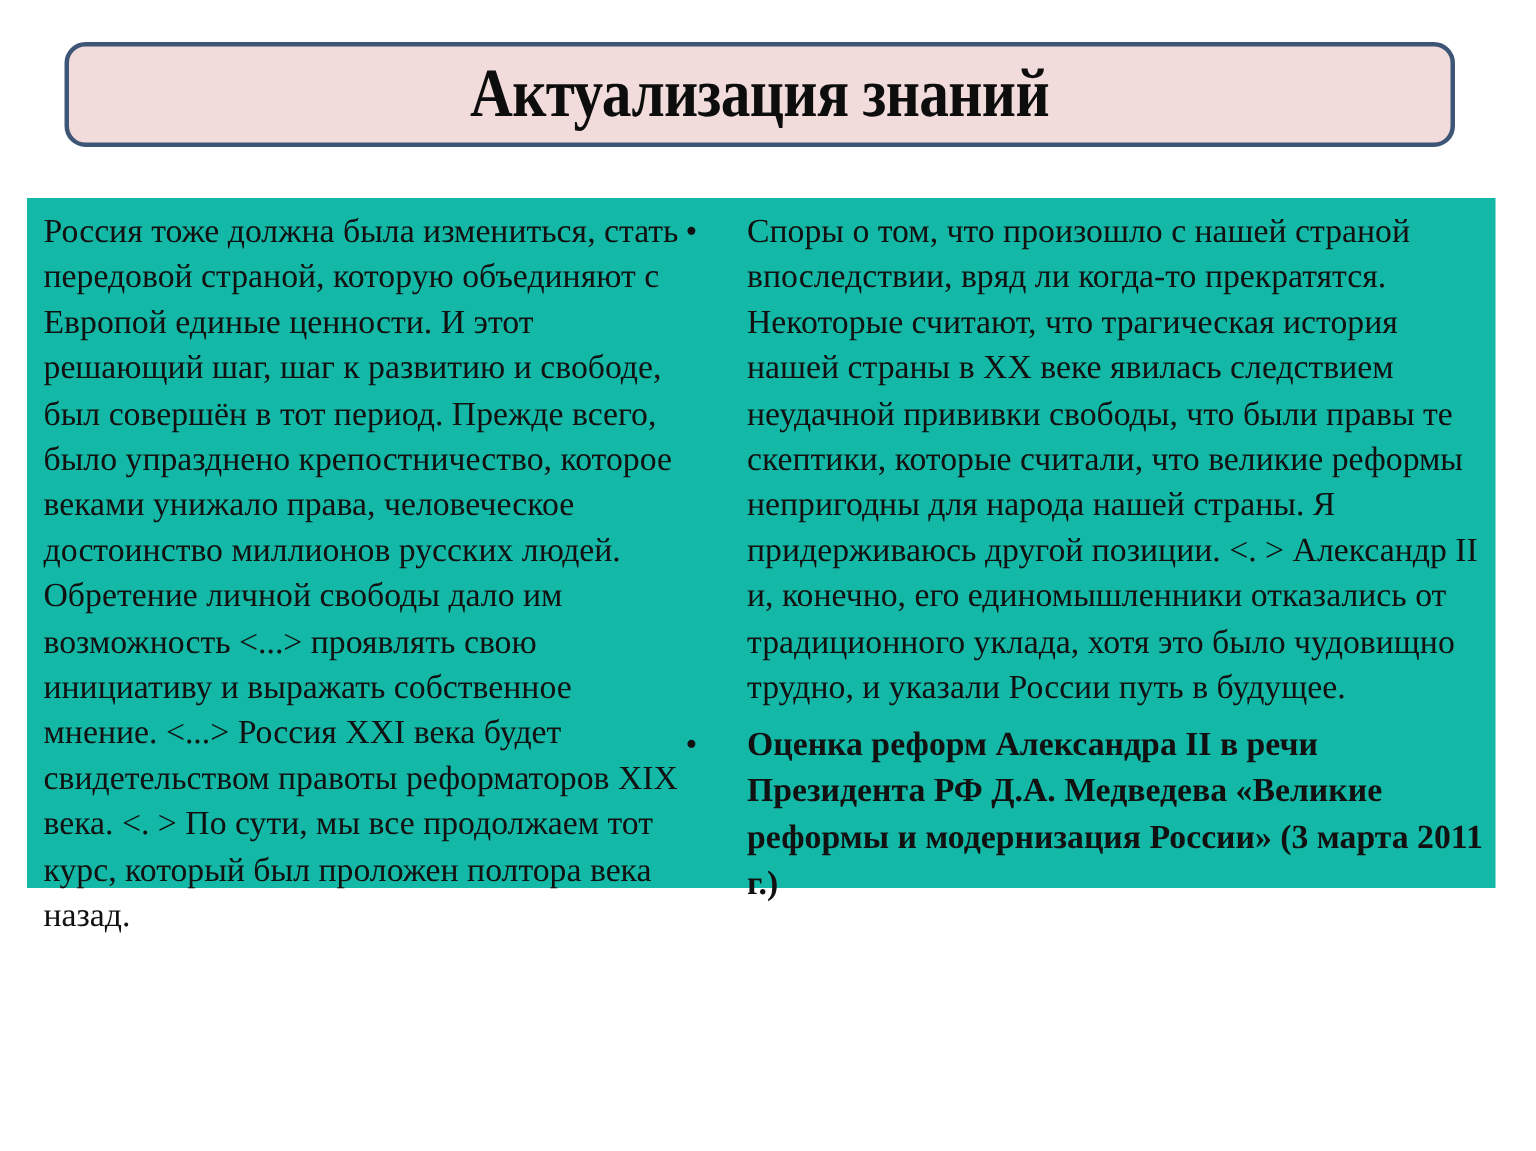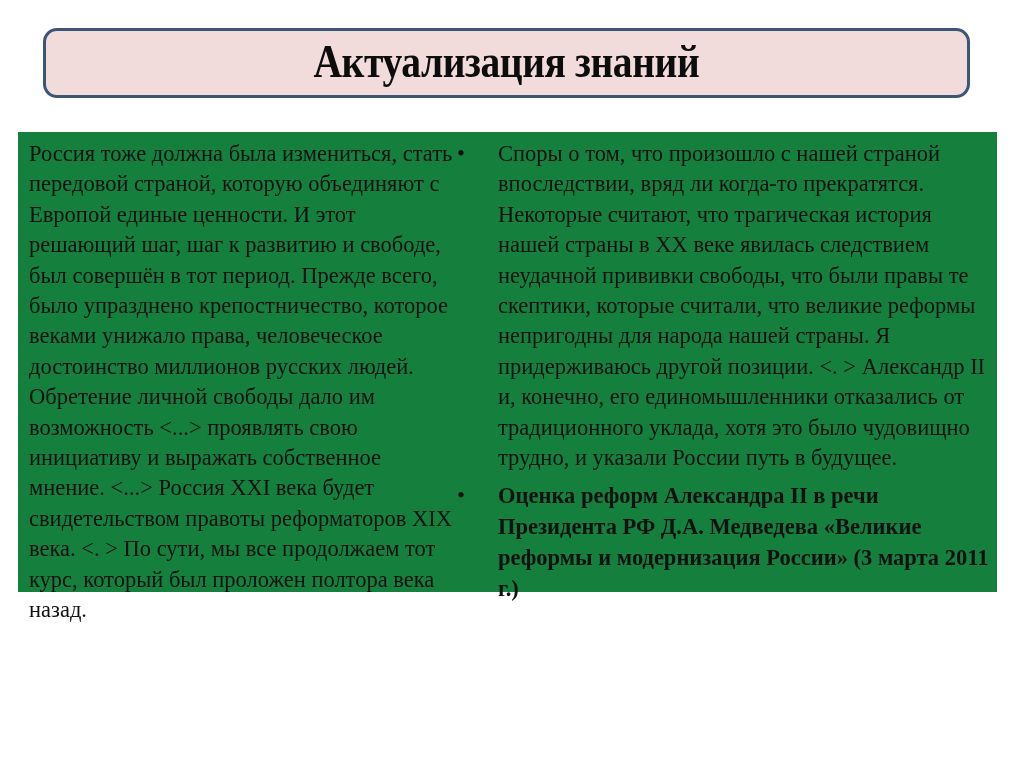--- a/index.html
+++ b/index.html
@@ -37,21 +37,21 @@
       transform: scaleX(0.86);
       color: #0d0d0d;
       margin-top: -4px;
     }
     .content-panel {
       position: absolute;
       left: 18px;
       top: 132px;
       width: 979px;
       height: 460px;
-      background: #15803d;
+      background: #14b8a6;
     }
     .left-col {
       position: absolute;
       left: 11px;
       top: 7px;
       width: 425px;
       font-size: 22.5px;
       line-height: 30.4px;
     }
     .right-col {

